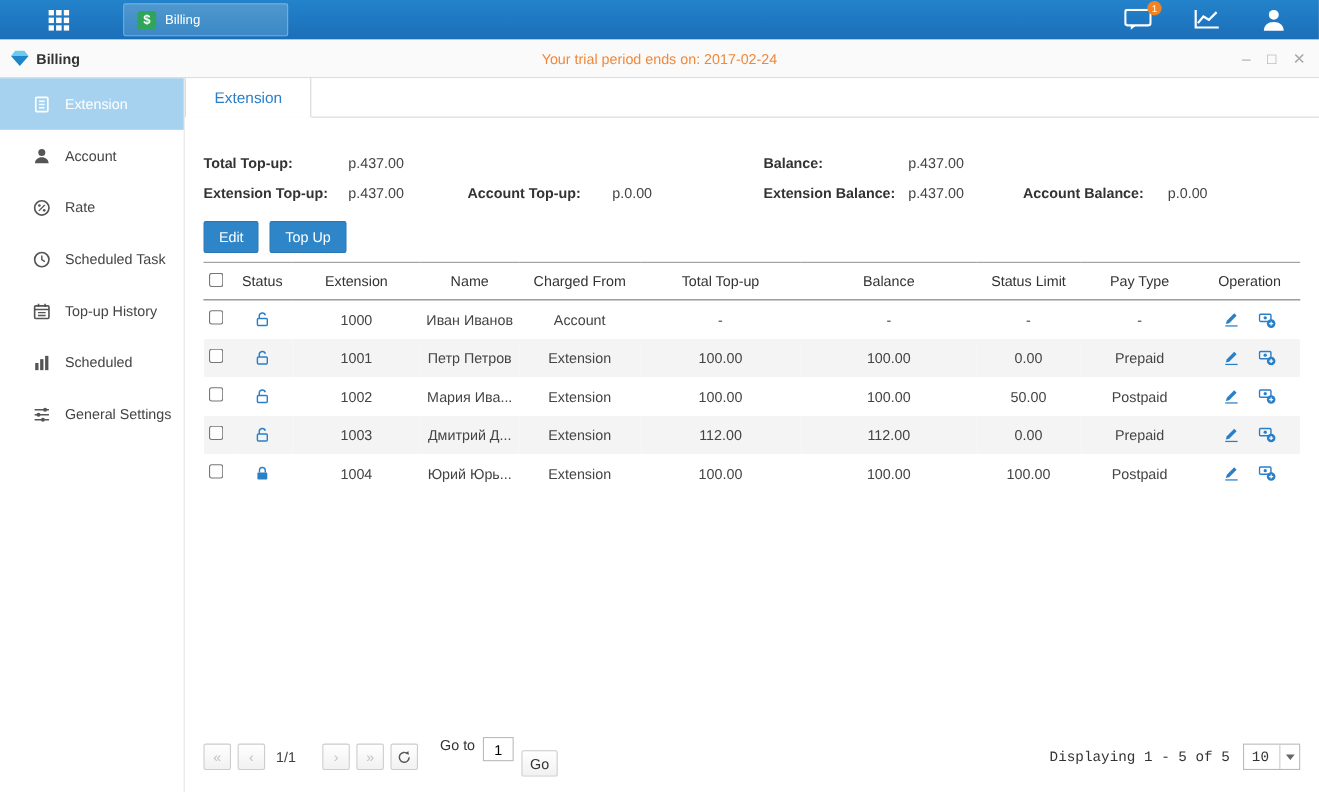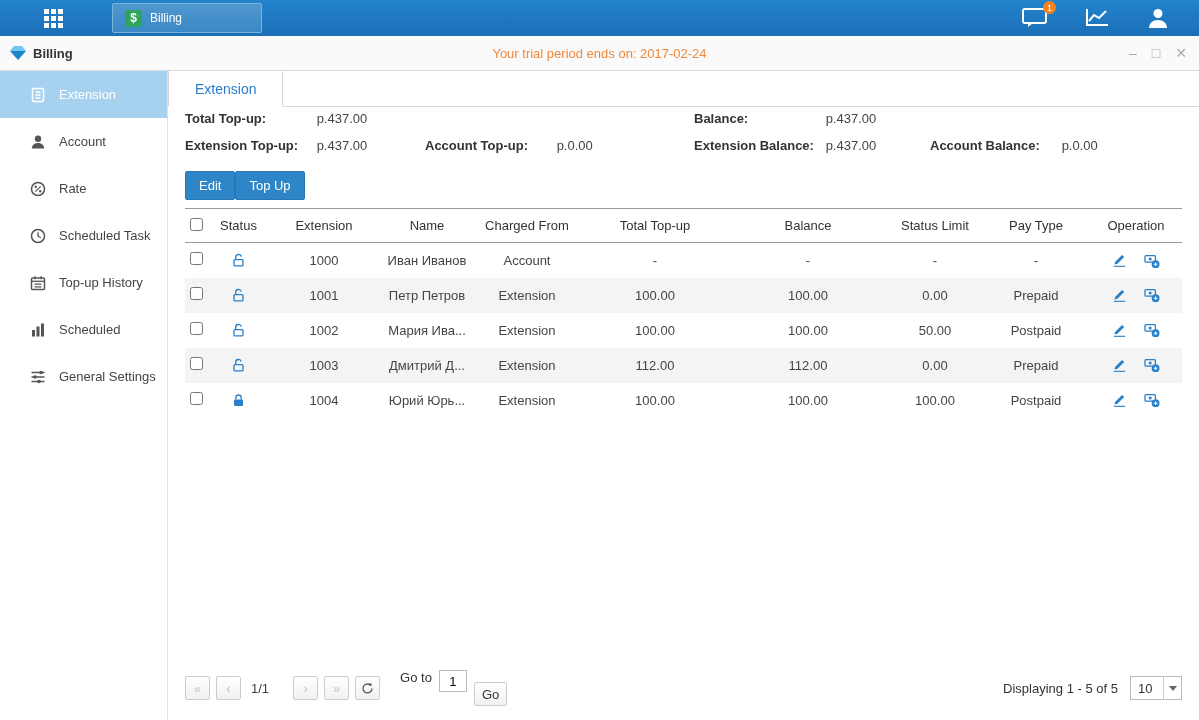--- a/index.html
+++ b/index.html
@@ -40,28 +40,28 @@
 
   .main { flex:1; display:flex; flex-direction:column; background:#fff; }
 
   
   .tabbar { height:36px; display:flex; border-bottom:1px solid #d8d8d8; }
   .tab { padding:0 26px; display:flex; align-items:center; font-size:14px; color:#2a7fc9;
     background:#fff; border:1px solid #d8d8d8; border-bottom:1px solid #fff; margin-bottom:-1px;
     border-top:none; cursor:pointer; }
 
   
-  .summary { margin:4px 17px 0; display:grid; grid-template-columns:240px 269px 236px 1fr;
+  .summary { margin:34px 17px 0; display:grid; grid-template-columns:240px 269px 236px 1fr;
     row-gap:12px; font-size:13px; color:#444; }
   .sum-cell { white-space:nowrap; }
   .sum-cell .lbl { display:inline-block; width:128px; font-weight:bold; color:#333; }
   .c1 { grid-column:1; } .c2 { grid-column:2; } .c3 { grid-column:3; } .c4 { grid-column:4; }
 
   
-  .actions { margin:18px 17px 0; display:flex; }
+  .actions { margin:18px 17px 0; display:flex; gap:10px; }
   .btn-blue { background:#2e86c8; color:#fff; border:1px solid #2878b6; border-radius:2px;
     font-size:13px; padding:6px 13px; cursor:pointer; font-family:inherit; }
 
   
   table { width:997px; margin:8px 17px 0; border-collapse:collapse; font-size:13px; color:#444; table-layout:fixed; }
   thead td { border-top:1px solid #9a9a9a; border-bottom:1px solid #9a9a9a; height:34px; color:#333; }
   td { text-align:center; height:35px; overflow:hidden; white-space:nowrap; }
   tbody tr:nth-child(even) { background:#f4f4f4; }
   td.cb { text-align:left; padding-left:5px; }
   .status-ic { color:#2a7fc9; display:inline-flex; vertical-align:middle; }
@@ -73,21 +73,21 @@
   .pager { margin-top:auto; padding:0 17px 14px; display:flex; align-items:center; font-size:13px; color:#333; }
   .pg-btn { width:25px; height:24px; border:1px solid #ccc; border-radius:2px;
     background:linear-gradient(180deg,#fff,#f1f1f1); display:flex; align-items:center; justify-content:center;
     color:#c3c3c3; font-size:13px; margin-right:6px; cursor:pointer; }
   .pg-btn.en { color:#555; }
   .pg-info { margin:0 24px 0 4px; color:#404040; }
   .goto-wrap { display:flex; align-items:flex-start; gap:7px; margin-left:14px; }
   .goto-input { width:28px; height:22px; border:1px solid #bbb; text-align:center; font-size:13px; font-family:inherit; }
   .go-btn { height:24px; padding:0 7px; border:1px solid #ccc; border-radius:2px;
     background:linear-gradient(180deg,#fff,#f1f1f1); font-size:13px; color:#333; cursor:pointer; font-family:inherit;margin-top:12px; }
-  .pg-right { margin-left:auto; display:flex; align-items:center; gap:12px; }
+  .pg-right { margin-left:auto; display:flex; align-items:center; gap:12px;font-family:Liberation Mono, monospace; }
   .page-size { width:52px; height:24px; border:1px solid #bbb; display:flex; align-items:center; cursor:pointer; background:#fff; }
   .page-size .val { flex:1; padding-left:7px; }
   .page-size .arr { width:18px; height:100%; border-left:1px solid #ccc; display:flex; align-items:center; justify-content:center; }
   .caret { width:0; height:0; border-left:4px solid transparent; border-right:4px solid transparent; border-top:5px solid #666; }
 </style>
 </head>
 <body>
 
 <div class="topbar">
   <div class="grid-icon">

